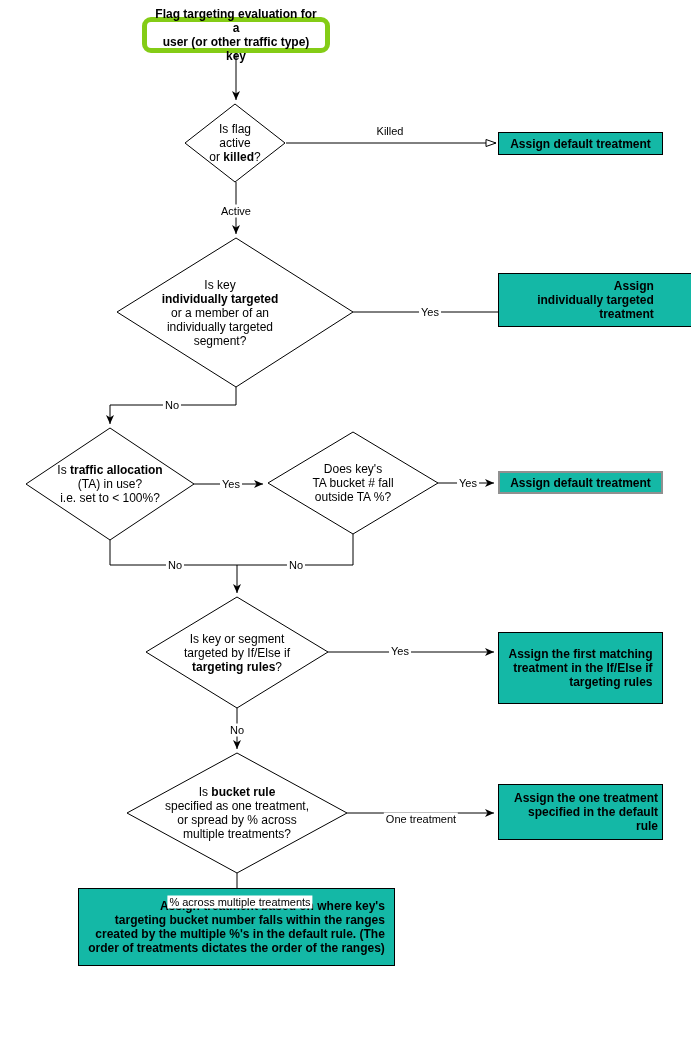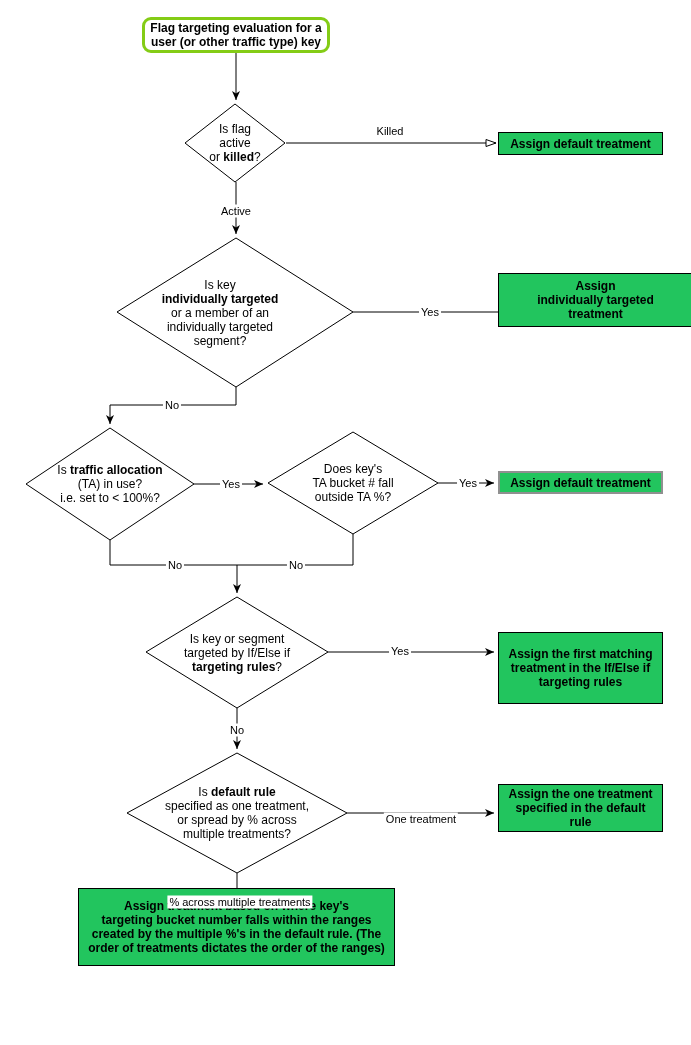--- a/index.html
+++ b/index.html
@@ -18,28 +18,29 @@
     display: flex;
     align-items: center;
     justify-content: center;
     text-align: center;
     font-size: 12px;
     line-height: 14px;
     white-space: pre-line;
     box-sizing: border-box;
   }
   .proc {
-    background: #22c55e;
+    background: #14b8a6;
     border: 1px solid #000;
     font-weight: bold;
     padding: 7px 4px;
+    text-align: right;
   }
   .terminator {
     background: #ffffff;
-    border: 3px solid #84cc16;
+    border: 5px solid #84cc16;
     border-radius: 9px;
     font-weight: bold;
     padding: 2px 5px;
     justify-content: center;
   }
   .muted-border { border-color: #909090; border-width: 2px; }
   .dtext { background: transparent; }
   .seg-b { font-weight: bold; }
   .elabel {
     position: absolute;
@@ -111,21 +112,21 @@
   <div class="node proc muted-border" style="left:498px; top:471px; width:165px; height:23px;">
     <span><span class="seg-b">Assign default treatment</span></span>
   </div>
 
   <div class="node proc" style="left:498px; top:632px; width:165px; height:72px;">
     <span><span class="seg-b">Assign the first matching
 treatment in the If/Else if
 targeting rules</span></span>
   </div>
 
-  <div class="node proc" style="left:498px; top:784px; width:165px; height:48px;">
+  <div class="node proc" style="left:498px; top:784px; width:165px; height:56px;">
     <span><span class="seg-b">Assign the one treatment
 specified in the default rule</span></span>
   </div>
 
   <div class="node proc" style="left:78px; top:888px; width:317px; height:78px;">
     <span><span class="seg-b">Assign treatment based on where key's
 targeting bucket number falls within the ranges
 created by the multiple %'s in the default rule. (The
 order of treatments dictates the order of the ranges)</span></span>
   </div>
@@ -156,21 +157,21 @@
 outside TA %?</span></span>
   </div>
 
   <div class="node dtext" style="left:146px; top:597px; width:182px; height:111px;">
     <span><span>Is key or segment
 targeted by If/Else if
 </span><span class="seg-b">targeting rules</span><span>?</span></span>
   </div>
 
   <div class="node dtext" style="left:127px; top:753px; width:220px; height:120px;">
-    <span><span>Is </span><span class="seg-b">default rule</span><span>
+    <span><span>Is </span><span class="seg-b">bucket rule</span><span>
 specified as one treatment,
 or spread by % across
 multiple treatments?</span></span>
   </div>
 
   <span class="elabel" style="left:390px; top:131px;">Killed</span>
   <span class="elabel" style="left:236px; top:211px;">Active</span>
   <span class="elabel" style="left:430px; top:312px;">Yes</span>
   <span class="elabel" style="left:172px; top:405px;">No</span>
   <span class="elabel" style="left:231px; top:484px;">Yes</span>

